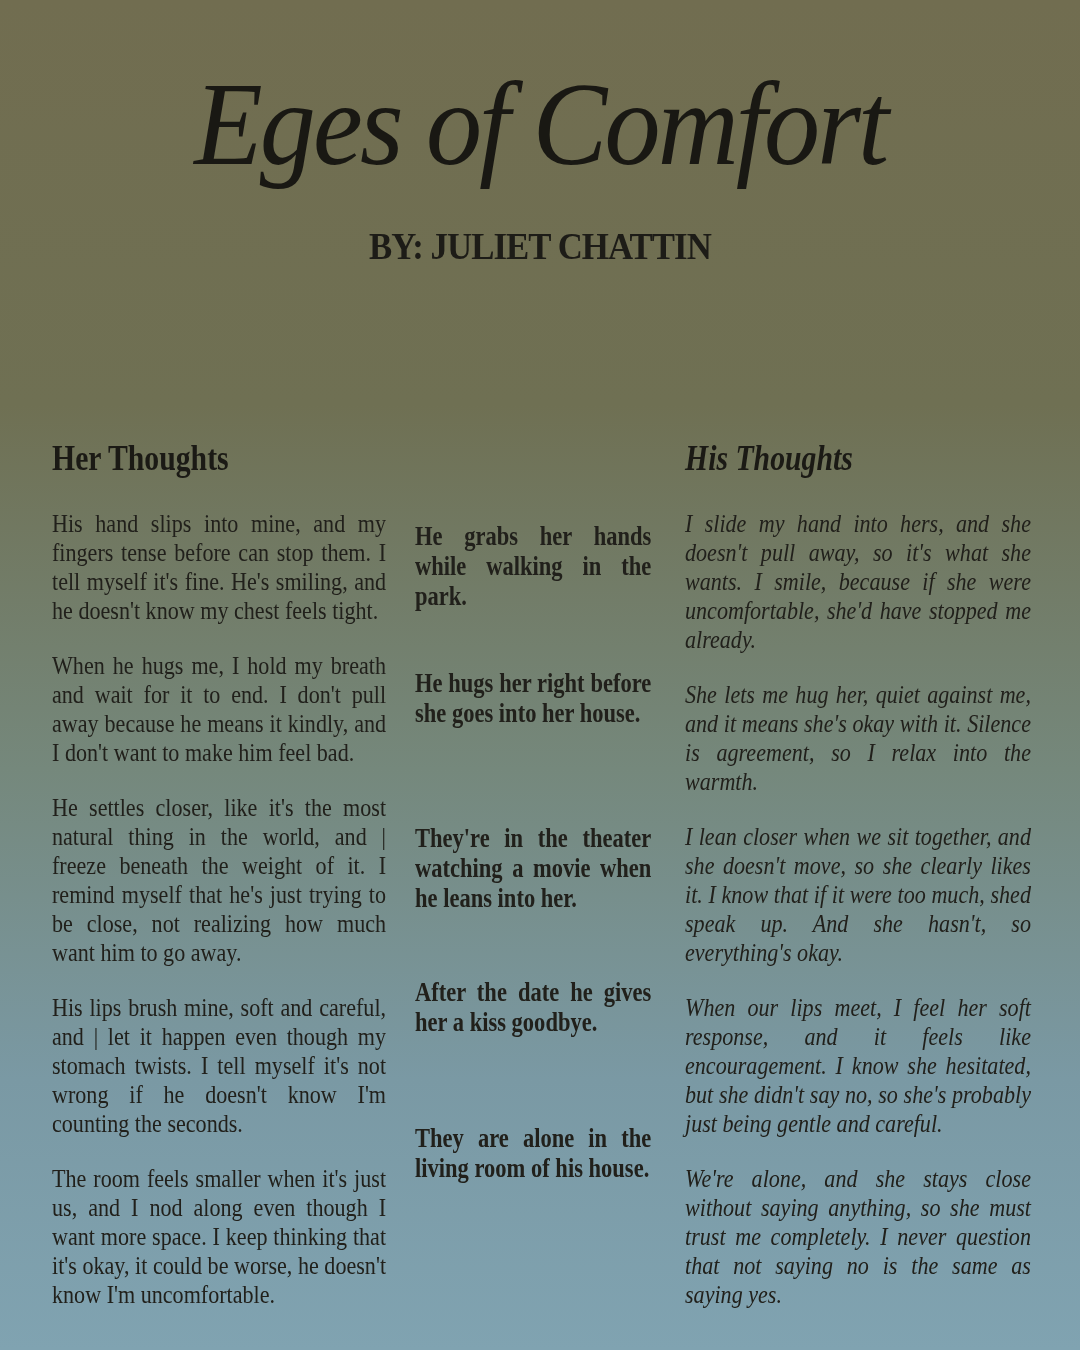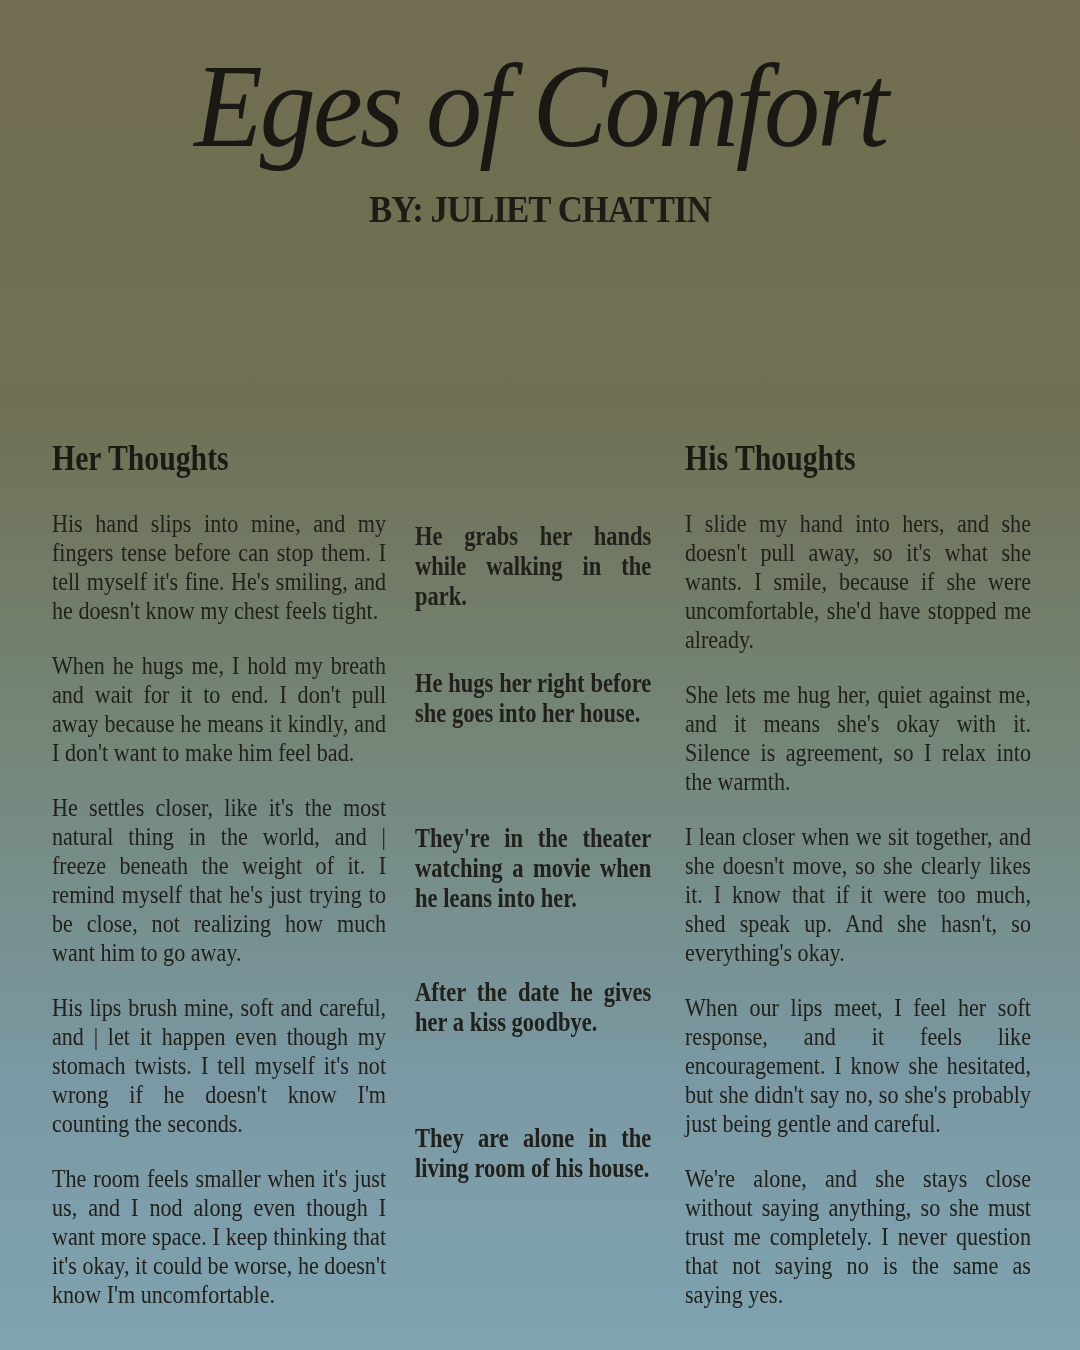--- a/index.html
+++ b/index.html
@@ -9,50 +9,50 @@
     overflow:hidden;
     background:linear-gradient(180deg,
       #716d50 0%,
       #6f7053 30%,
       #75887c 57%,
       #7a99a4 80%,
       #80a3b1 100%);
     font-family:"Liberation Serif", serif;
     color:#21201b;
   }
-  .masthead { text-align:center; padding-top:45px; }
+  .masthead { text-align:center; padding-top:63px; }
   .title {
     display:inline-block;
     font-style:italic;
     font-weight:normal;
     font-size:118px;
     line-height:1.05;
     letter-spacing:-3px;
     transform:scaleX(0.95);
     margin:0;
     color:#191813;
   }
-  .byline-wrap { margin-top:20px; line-height:1.12; }
+  .byline-wrap { margin-top:39px; line-height:1.12; }
   .byline, .award {
     display:inline-block;
     font-weight:bold;
     font-size:37px;
     letter-spacing:-1px;
     transform:scaleX(0.94);
     white-space:nowrap;
     color:#1d1c17;
   }
   .columns { position:absolute; left:0; top:439px; width:892px; height:930px; }
   .col { position:absolute; top:0; }
   .col-inner { transform-origin:top left; transform:scaleX(0.85); }
   .col-her  { left:52px;  width:334px; }
   .col-her  .col-inner { width:393px; }
   .col-mid  { left:415px; width:236px; }
   .col-mid  .col-inner { width:278px; }
-  .col-his  { left:685px; width:346px; }
+  .col-his  { left:685px; width:346px;font-style:italic; }
   .col-his  .col-inner { width:407px; }
   h2.col-heading {
     margin:0 0 30px 0;
     font-size:35px;
     line-height:1.15;
     font-weight:bold;
     color:#1b1a15;
   }
   p.body-par {
     margin:0 0 26px 0;

